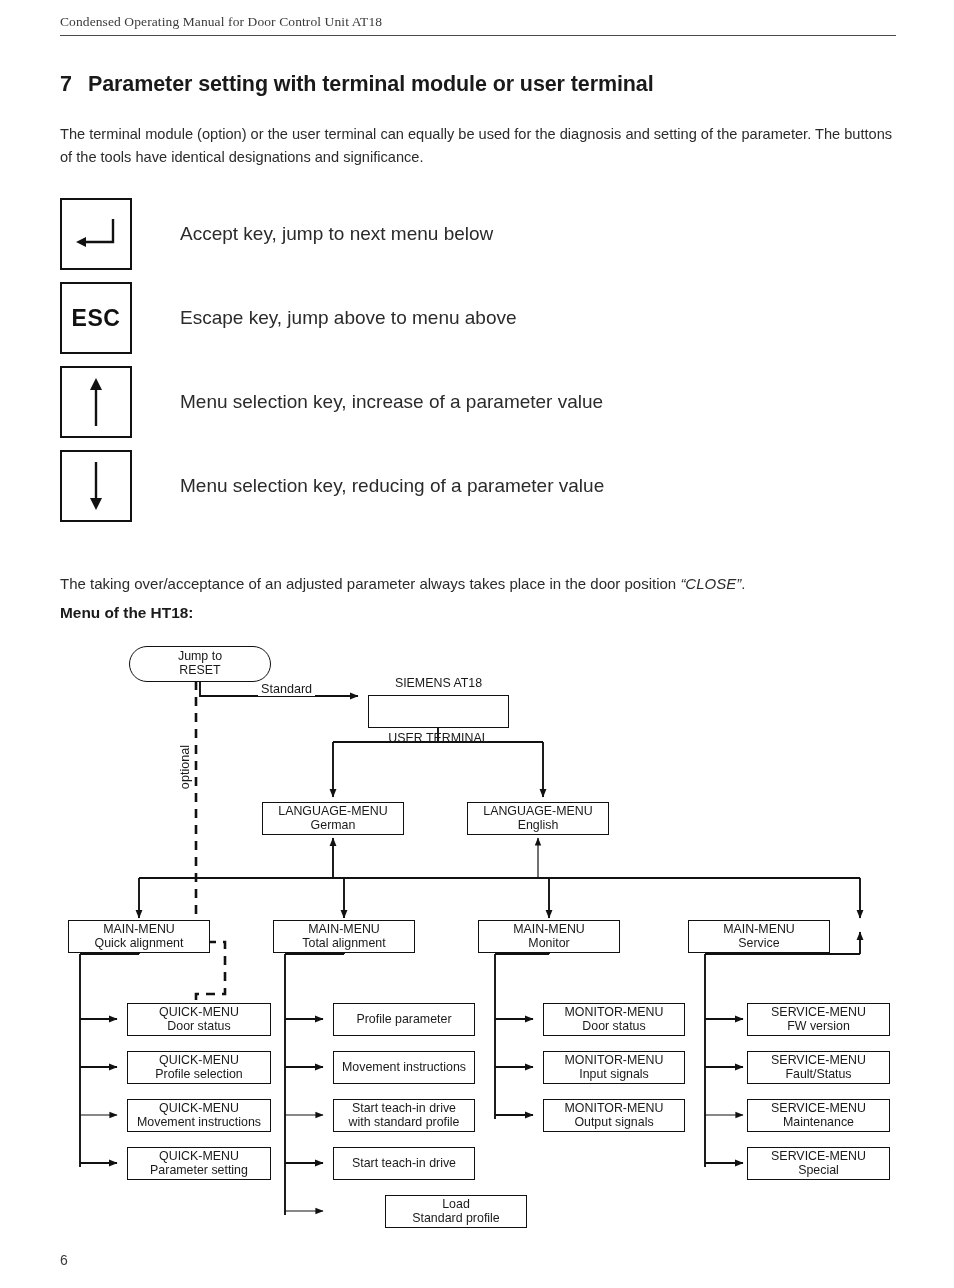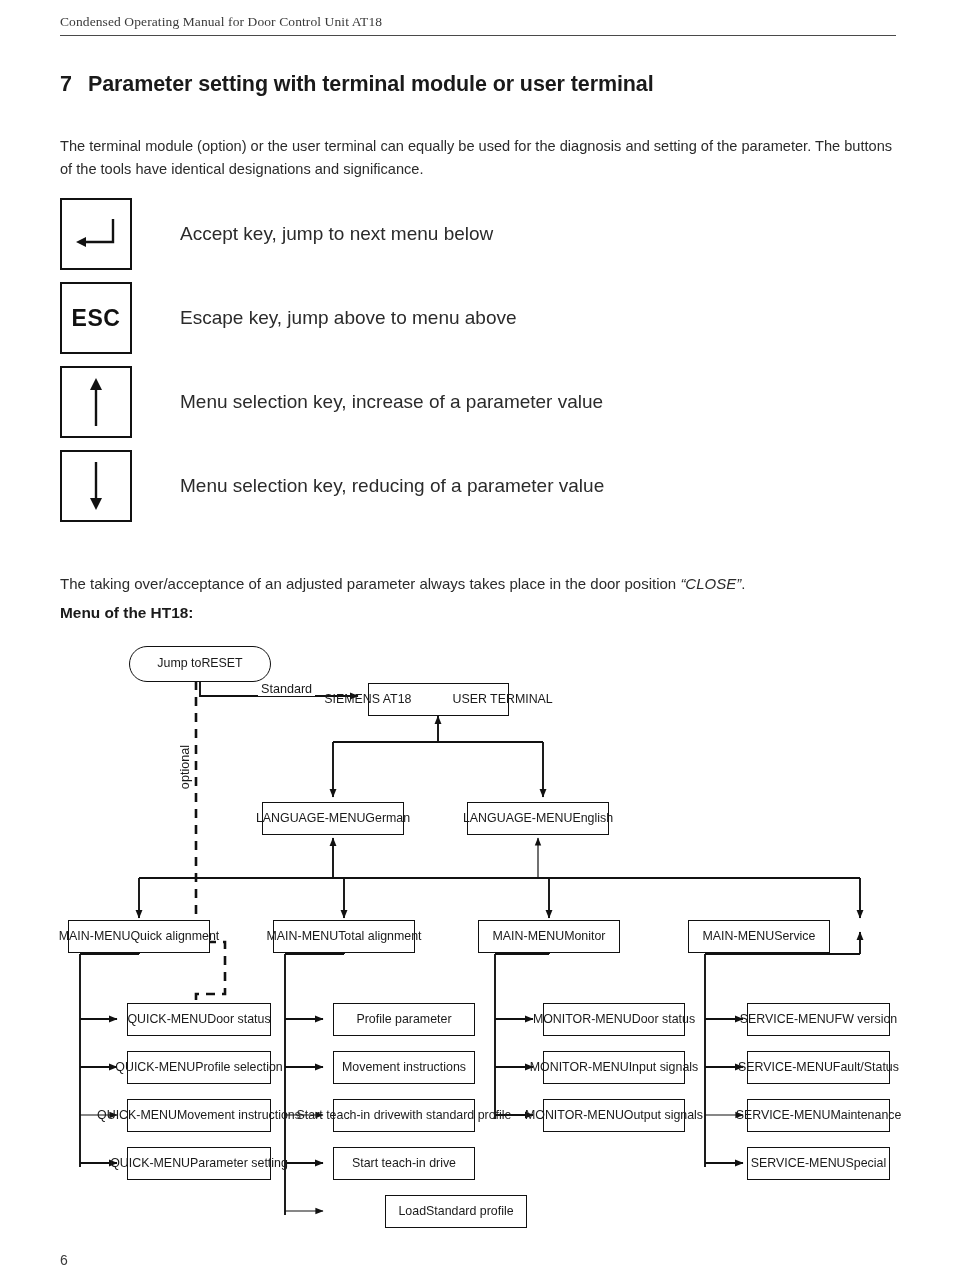--- a/index.html
+++ b/index.html
@@ -18,21 +18,21 @@
 
   
   #section-heading {
     position:absolute; left:60px; top:58px; width:860px;
     font-size:21.5px; font-weight:bold; color:#1a1a1a; letter-spacing:-.1px;
   }
   #section-heading .sec-num { display:inline-block; width:28px; }
 
   
   #intro-paragraph {
-    position:absolute; left:60px; top:120px; width:840px;
+    position:absolute; left:60px; top:108px; width:840px;
     font-size:14.6px; line-height:23px; color:#2b2b2b;
   }
 
   
   #key-legend { position:absolute; left:60px; top:198px; width:840px; }
   .key-row { position:relative; height:84px; }
   .key-box {
     position:absolute; left:0; top:0; width:72px; height:72px;
     border:2px solid #111; background:#fff;
     display:flex; align-items:center; justify-content:center;
@@ -54,21 +54,21 @@
     position:absolute; left:60px; top:604px;
     font-size:15.4px; font-weight:bold; color:#1a1a1a;
   }
 
   
   #flow-diagram { position:absolute; left:0; top:632px; width:954px; height:612px; }
   #flow-diagram svg { position:absolute; left:0; top:0; }
 
   .node {
     position:absolute; background:#fff; border:1.8px solid #111;
-    display:flex; flex-direction:row; align-items:center; justify-content:center;
+    display:flex; flex-direction:column; align-items:center; justify-content:center;
     text-align:left; line-height:1.12;
     font-size:12.4px; color:#1a1a1a;
   }
   .node.rounded { border-radius:22px; }
   .node .ln { display:block; white-space:nowrap; }
 
   .edge-label {
     position:absolute; font-size:12.6px; color:#1a1a1a; background:#fff;
     padding:0 3px; white-space:nowrap;
   }
@@ -213,21 +213,21 @@
 
   <div class="node rounded" style="left:129px; top:14px; width:142px; height:36px;">
     <span class="ln">Jump to</span>
     <span class="ln">RESET</span>
   </div>
 
   <div class="edge-label" style="left:258px; top:50px;">Standard</div>
 
   <div class="edge-label vertical" style="left:178px; top:110px;">optional</div>
 
-  <div class="node" style="left:368px; top:51px; width:141px; height:33px;gap:41px;">
+  <div class="node" style="left:368px; top:63px; width:141px; height:33px;gap:41px;">
     <span class="ln">SIEMENS AT18</span>
     <span class="ln">USER TERMINAL</span>
   </div>
 
   <div class="node" style="left:262px; top:170px; width:142px; height:33px;">
     <span class="ln">LANGUAGE-MENU</span>
     <span class="ln">German</span>
   </div>
 
   <div class="node" style="left:467px; top:170px; width:142px; height:33px;">

